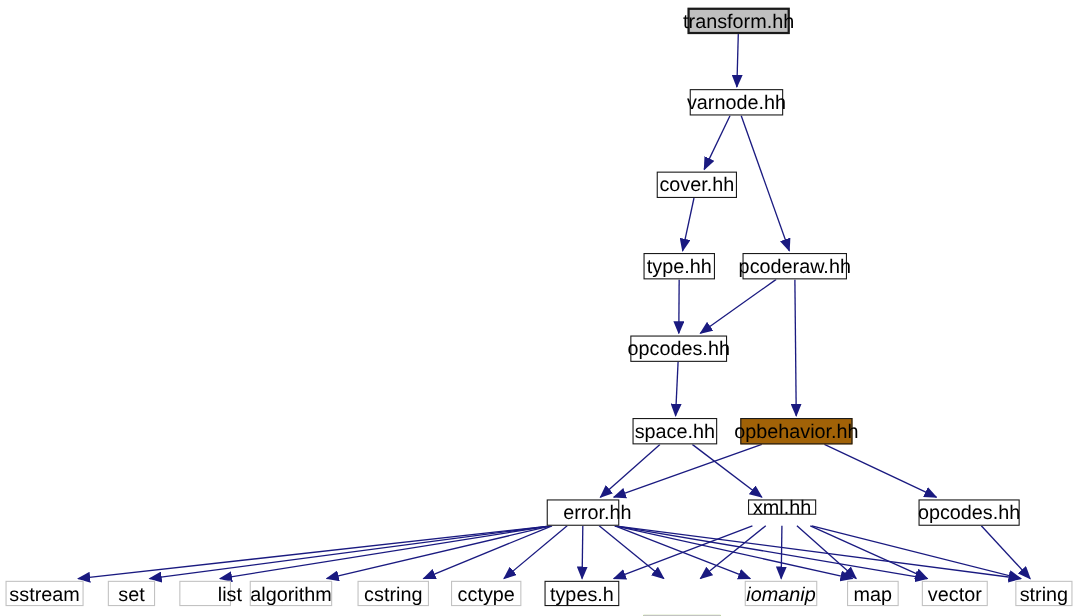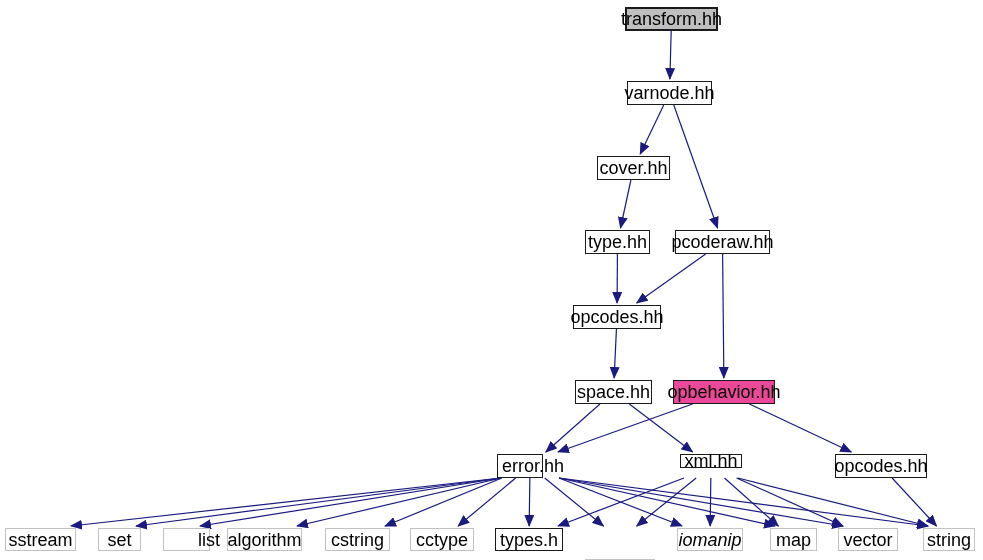--- a/index.html
+++ b/index.html
@@ -104,24 +104,24 @@
       </div>
       <div class="node project" style="left: 675px; top: 230px; width: 95px; height: 24px; background: rgb(255, 255, 255);">
         <span>pcoderaw.hh</span>
       </div>
       <div class="node project" style="left: 573px; top: 305px; width: 88px; height: 24px; background: rgb(255, 255, 255);">
         <span>opcodes.hh</span>
       </div>
       <div class="node project" style="left: 575px; top: 380px; width: 77px; height: 24px; background: rgb(255, 255, 255);">
         <span>space.hh</span>
       </div>
-      <div class="node project" style="left: 673px; top: 380px; width: 102px; height: 24px; background: #ec4899;">
+      <div class="node project" style="left: 673px; top: 380px; width: 102px; height: 24px; background: #a16207;">
         <span>opbehavior.hh</span>
       </div>
-      <div class="node project" style="left: 497px; top: 454px; width: 46px; height: 24px; background: rgb(255, 255, 255); padding-left: 26px;">
+      <div class="node project" style="left: 497px; top: 454px; width: 66px; height: 24px; background: rgb(255, 255, 255); padding-left: 26px;">
         <span>error.hh</span>
       </div>
       <div class="node project" style="left: 680px; top: 454px; width: 62px; height: 14px; background: rgb(255, 255, 255);">
         <span>xml.hh</span>
       </div>
       <div class="node project" style="left: 835px; top: 454px; width: 92px; height: 24px; background: rgb(255, 255, 255);">
         <span>opcodes.hh</span>
       </div>
       <div class="node external" style="left: 5px; top: 528px; width: 71px; height: 23px; background: rgb(255, 255, 255);">
         <span>sstream</span>

